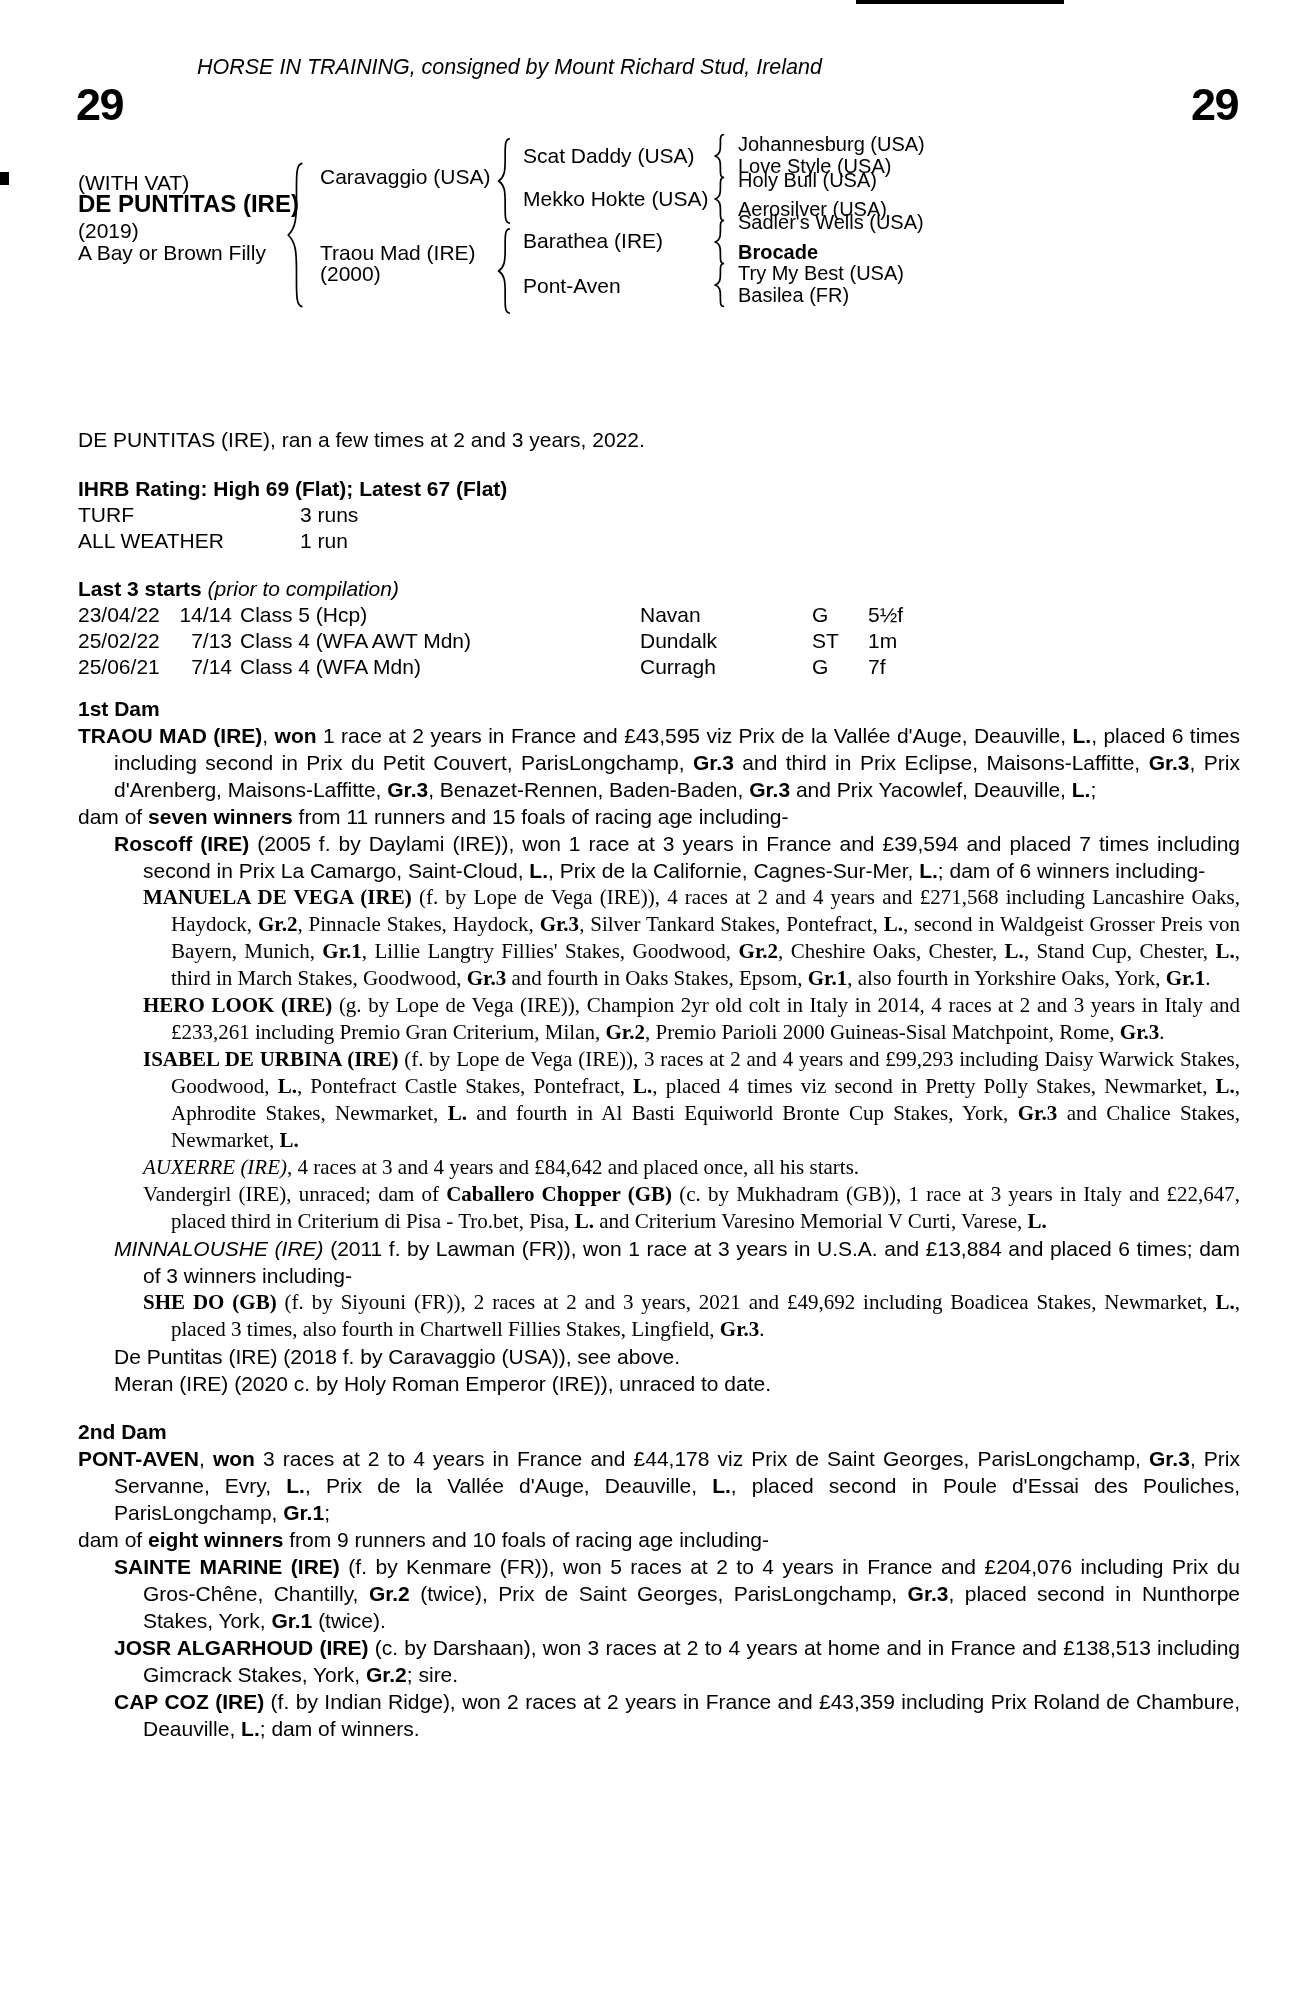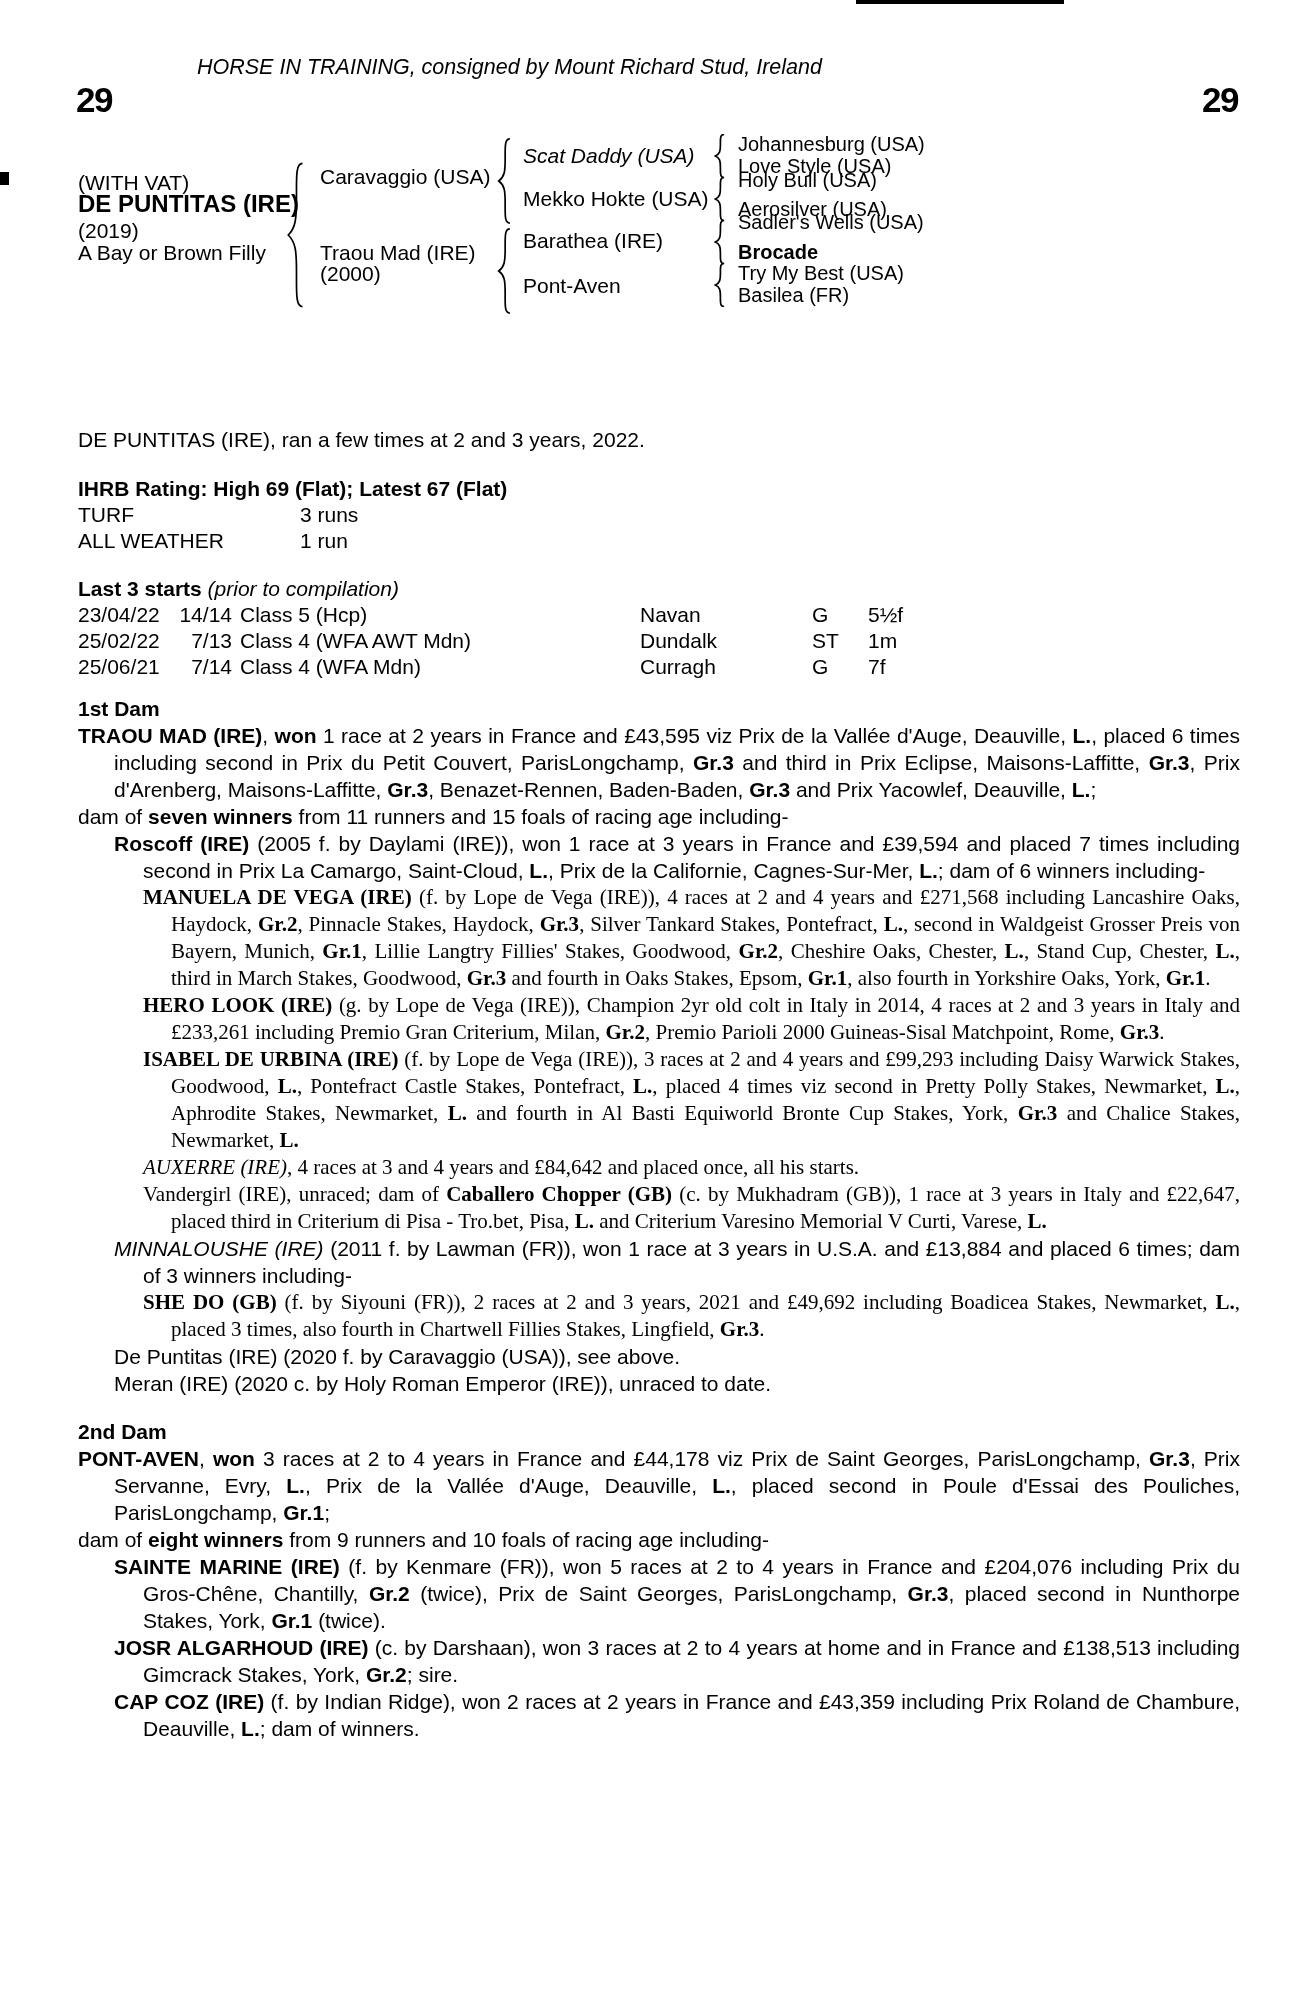--- a/index.html
+++ b/index.html
@@ -6,21 +6,21 @@
   html,body{margin:0;padding:0;}
   body{
     width:1314px;min-height:2000px;position:relative;background:#ffffff;color:#000;
     font-family:"Liberation Sans",sans-serif;
   }
   .artifact{position:absolute;background:#000;}
   #artifact-top{left:856px;top:0;width:208px;height:4px;}
   #artifact-left{left:0;top:172px;width:9px;height:13px;}
 
   .title{position:absolute;left:197px;top:55px;font-style:italic;font-size:21.5px;white-space:nowrap;}
-  .lot{position:absolute;top:82px;font-weight:bold;font-size:35px;letter-spacing:-1.5px;line-height:1;}
+  .lot{position:absolute;top:82px;font-weight:bold;font-size:45px;letter-spacing:-1.5px;line-height:1;}
   .lot-left{left:76px;}
   .lot-right{right:76px;}
 
   .pedigree{position:absolute;left:0;top:132px;width:1314px;height:192px;font-size:21px;}
   .ped-item{position:absolute;white-space:nowrap;line-height:21px;}
   .pl-vat{left:78px;top:40px;}
   .pl-name{left:78px;top:60px;font-weight:bold;font-size:24px;line-height:24px;}
   .pl-year{left:78px;top:88px;}
   .pl-desc{left:78px;top:110px;}
   .g2-sire{left:320px;top:34px;}
@@ -103,21 +103,21 @@
     <div class="brace" style="left:714px;top:131px;width:11px;height:44px;">
       <svg viewBox="0 0 12 100" preserveAspectRatio="none">
           <path d="M11 1 C6.5 1 7 10 7 24 C7 39 6.5 45 1.5 50 C6.5 55 7 61 7 76 C7 90 6.5 99 11 99" fill="none" stroke="#000" stroke-width="1.7" vector-effect="non-scaling-stroke"></path>
         </svg>
     </div>
 
     <div class="ped-item g2-sire">Caravaggio (USA)</div>
     <div class="ped-item g2-dam">Traou Mad (IRE)</div>
     <div class="ped-item g2-damyear">(2000)</div>
 
-    <div class="ped-item g3" style="top:13px;font-style:italic;">Scat Daddy (USA)</div>
+    <div class="ped-item g3" style="top:13px;">Scat Daddy (USA)</div>
     <div class="ped-item g3" style="top:56px;">Mekko Hokte (USA)</div>
     <div class="ped-item g3" style="top:98px;">Barathea (IRE)</div>
     <div class="ped-item g3" style="top:143px;">Pont-Aven</div>
 
     <div class="ped-item g4" style="top:2px;">Johannesburg (USA)</div>
     <div class="ped-item g4" style="top:24px;">Love Style (USA)</div>
     <div class="ped-item g4" style="top:38px;">Holy Bull (USA)</div>
     <div class="ped-item g4" style="top:67px;">Aerosilver (USA)</div>
     <div class="ped-item g4" style="top:80px;">Sadler's Wells (USA)</div>
     <div class="ped-item g4" style="top:110px;font-weight:bold;">Brocade</div>
@@ -178,21 +178,21 @@
           <div class="para ind-0-1"><span class="b">TRAOU MAD (IRE)</span><span>, </span><span class="b">won</span><span> 1 race at 2 years in France and £43,595 viz Prix de la Vallée d'Auge, Deauville, </span><span class="b">L.</span><span>, placed 6 times including second in Prix du Petit Couvert, ParisLongchamp, </span><span class="b">Gr.3</span><span> and third in Prix Eclipse, Maisons-Laffitte, </span><span class="b">Gr.3</span><span>, Prix d'Arenberg, Maisons-Laffitte, </span><span class="b">Gr.3</span><span>, Benazet-Rennen, Baden-Baden, </span><span class="b">Gr.3</span><span> and Prix Yacowlef, Deauville, </span><span class="b">L.</span><span>;</span></div>
           <div class="para ind-0"><span>dam of </span><span class="b">seven winners</span><span> from 11 runners and 15 foals of racing age including-</span></div>
           <div class="para ind-1-2"><span class="b">Roscoff (IRE)</span><span> (2005 f. by Daylami (IRE)), won 1 race at 3 years in France and £39,594 and placed 7 times including second in Prix La Camargo, Saint-Cloud, </span><span class="b">L.</span><span>, Prix de la Californie, Cagnes-Sur-Mer, </span><span class="b">L.</span><span>; dam of 6 winners including-</span></div>
           <div class="para ind-2-3"><span class="b">MANUELA DE VEGA (IRE)</span><span> (f. by Lope de Vega (IRE)), 4 races at 2 and 4 years and £271,568 including Lancashire Oaks, Haydock, </span><span class="b">Gr.2</span><span>, Pinnacle Stakes, Haydock, </span><span class="b">Gr.3</span><span>, Silver Tankard Stakes, Pontefract, </span><span class="b">L.</span><span>, second in Waldgeist Grosser Preis von Bayern, Munich, </span><span class="b">Gr.1</span><span>, Lillie Langtry Fillies' Stakes, Goodwood, </span><span class="b">Gr.2</span><span>, Cheshire Oaks, Chester, </span><span class="b">L.</span><span>, Stand Cup, Chester, </span><span class="b">L.</span><span>, third in March Stakes, Goodwood, </span><span class="b">Gr.3</span><span> and fourth in Oaks Stakes, Epsom, </span><span class="b">Gr.1</span><span>, also fourth in Yorkshire Oaks, York, </span><span class="b">Gr.1</span><span>.</span></div>
           <div class="para ind-2-3"><span class="b">HERO LOOK (IRE)</span><span> (g. by Lope de Vega (IRE)), Champion 2yr old colt in Italy in 2014, 4 races at 2 and 3 years in Italy and £233,261 including Premio Gran Criterium, Milan, </span><span class="b">Gr.2</span><span>, Premio Parioli 2000 Guineas-Sisal Matchpoint, Rome, </span><span class="b">Gr.3</span><span>.</span></div>
           <div class="para ind-2-3"><span class="b">ISABEL DE URBINA (IRE)</span><span> (f. by Lope de Vega (IRE)), 3 races at 2 and 4 years and £99,293 including Daisy Warwick Stakes, Goodwood, </span><span class="b">L.</span><span>, Pontefract Castle Stakes, Pontefract, </span><span class="b">L.</span><span>, placed 4 times viz second in Pretty Polly Stakes, Newmarket, </span><span class="b">L.</span><span>, Aphrodite Stakes, Newmarket, </span><span class="b">L.</span><span> and fourth in Al Basti Equiworld Bronte Cup Stakes, York, </span><span class="b">Gr.3</span><span> and Chalice Stakes, Newmarket, </span><span class="b">L.</span></div>
           <div class="para ind-2-3"><span class="i">AUXERRE (IRE)</span><span>, 4 races at 3 and 4 years and £84,642 and placed once, all his starts.</span></div>
           <div class="para ind-2-3"><span>Vandergirl (IRE), unraced; dam of </span><span class="b">Caballero Chopper (GB)</span><span> (c. by Mukhadram (GB)), 1 race at 3 years in Italy and £22,647, placed third in Criterium di Pisa - Tro.bet, Pisa, </span><span class="b">L.</span><span> and Criterium Varesino Memorial V Curti, Varese, </span><span class="b">L.</span></div>
           <div class="para ind-1-2"><span class="i">MINNALOUSHE (IRE)</span><span> (2011 f. by Lawman (FR)), won 1 race at 3 years in U.S.A. and £13,884 and placed 6 times; dam of 3 winners including-</span></div>
           <div class="para ind-2-3"><span class="b">SHE DO (GB)</span><span> (f. by Siyouni (FR)), 2 races at 2 and 3 years, 2021 and £49,692 including Boadicea Stakes, Newmarket, </span><span class="b">L.</span><span>, placed 3 times, also fourth in Chartwell Fillies Stakes, Lingfield, </span><span class="b">Gr.3</span><span>.</span></div>
-          <div class="para ind-1-2"><span>De Puntitas (IRE) (2020 f. by Caravaggio (USA)), see above.</span></div>
+          <div class="para ind-1-2"><span>De Puntitas (IRE) (2018 f. by Caravaggio (USA)), see above.</span></div>
           <div class="para ind-1-2"><span>Meran (IRE) (2020 c. by Holy Roman Emperor (IRE)), unraced to date.</span></div>
         </div>
     </div>
 
     <div id="second-dam">
       <div class="section-head">2nd Dam</div>
       <div>
           <div class="para ind-0-1"><span class="b">PONT-AVEN</span><span>, </span><span class="b">won</span><span> 3 races at 2 to 4 years in France and £44,178 viz Prix de Saint Georges, ParisLongchamp, </span><span class="b">Gr.3</span><span>, Prix Servanne, Evry, </span><span class="b">L.</span><span>, Prix de la Vallée d'Auge, Deauville, </span><span class="b">L.</span><span>, placed second in Poule d'Essai des Pouliches, ParisLongchamp, </span><span class="b">Gr.1</span><span>;</span></div>
           <div class="para ind-0"><span>dam of </span><span class="b">eight winners</span><span> from 9 runners and 10 foals of racing age including-</span></div>
           <div class="para ind-1-2"><span class="b">SAINTE MARINE (IRE)</span><span> (f. by Kenmare (FR)), won 5 races at 2 to 4 years in France and £204,076 including Prix du Gros-Chêne, Chantilly, </span><span class="b">Gr.2</span><span> (twice), Prix de Saint Georges, ParisLongchamp, </span><span class="b">Gr.3</span><span>, placed second in Nunthorpe Stakes, York, </span><span class="b">Gr.1</span><span> (twice).</span></div>

